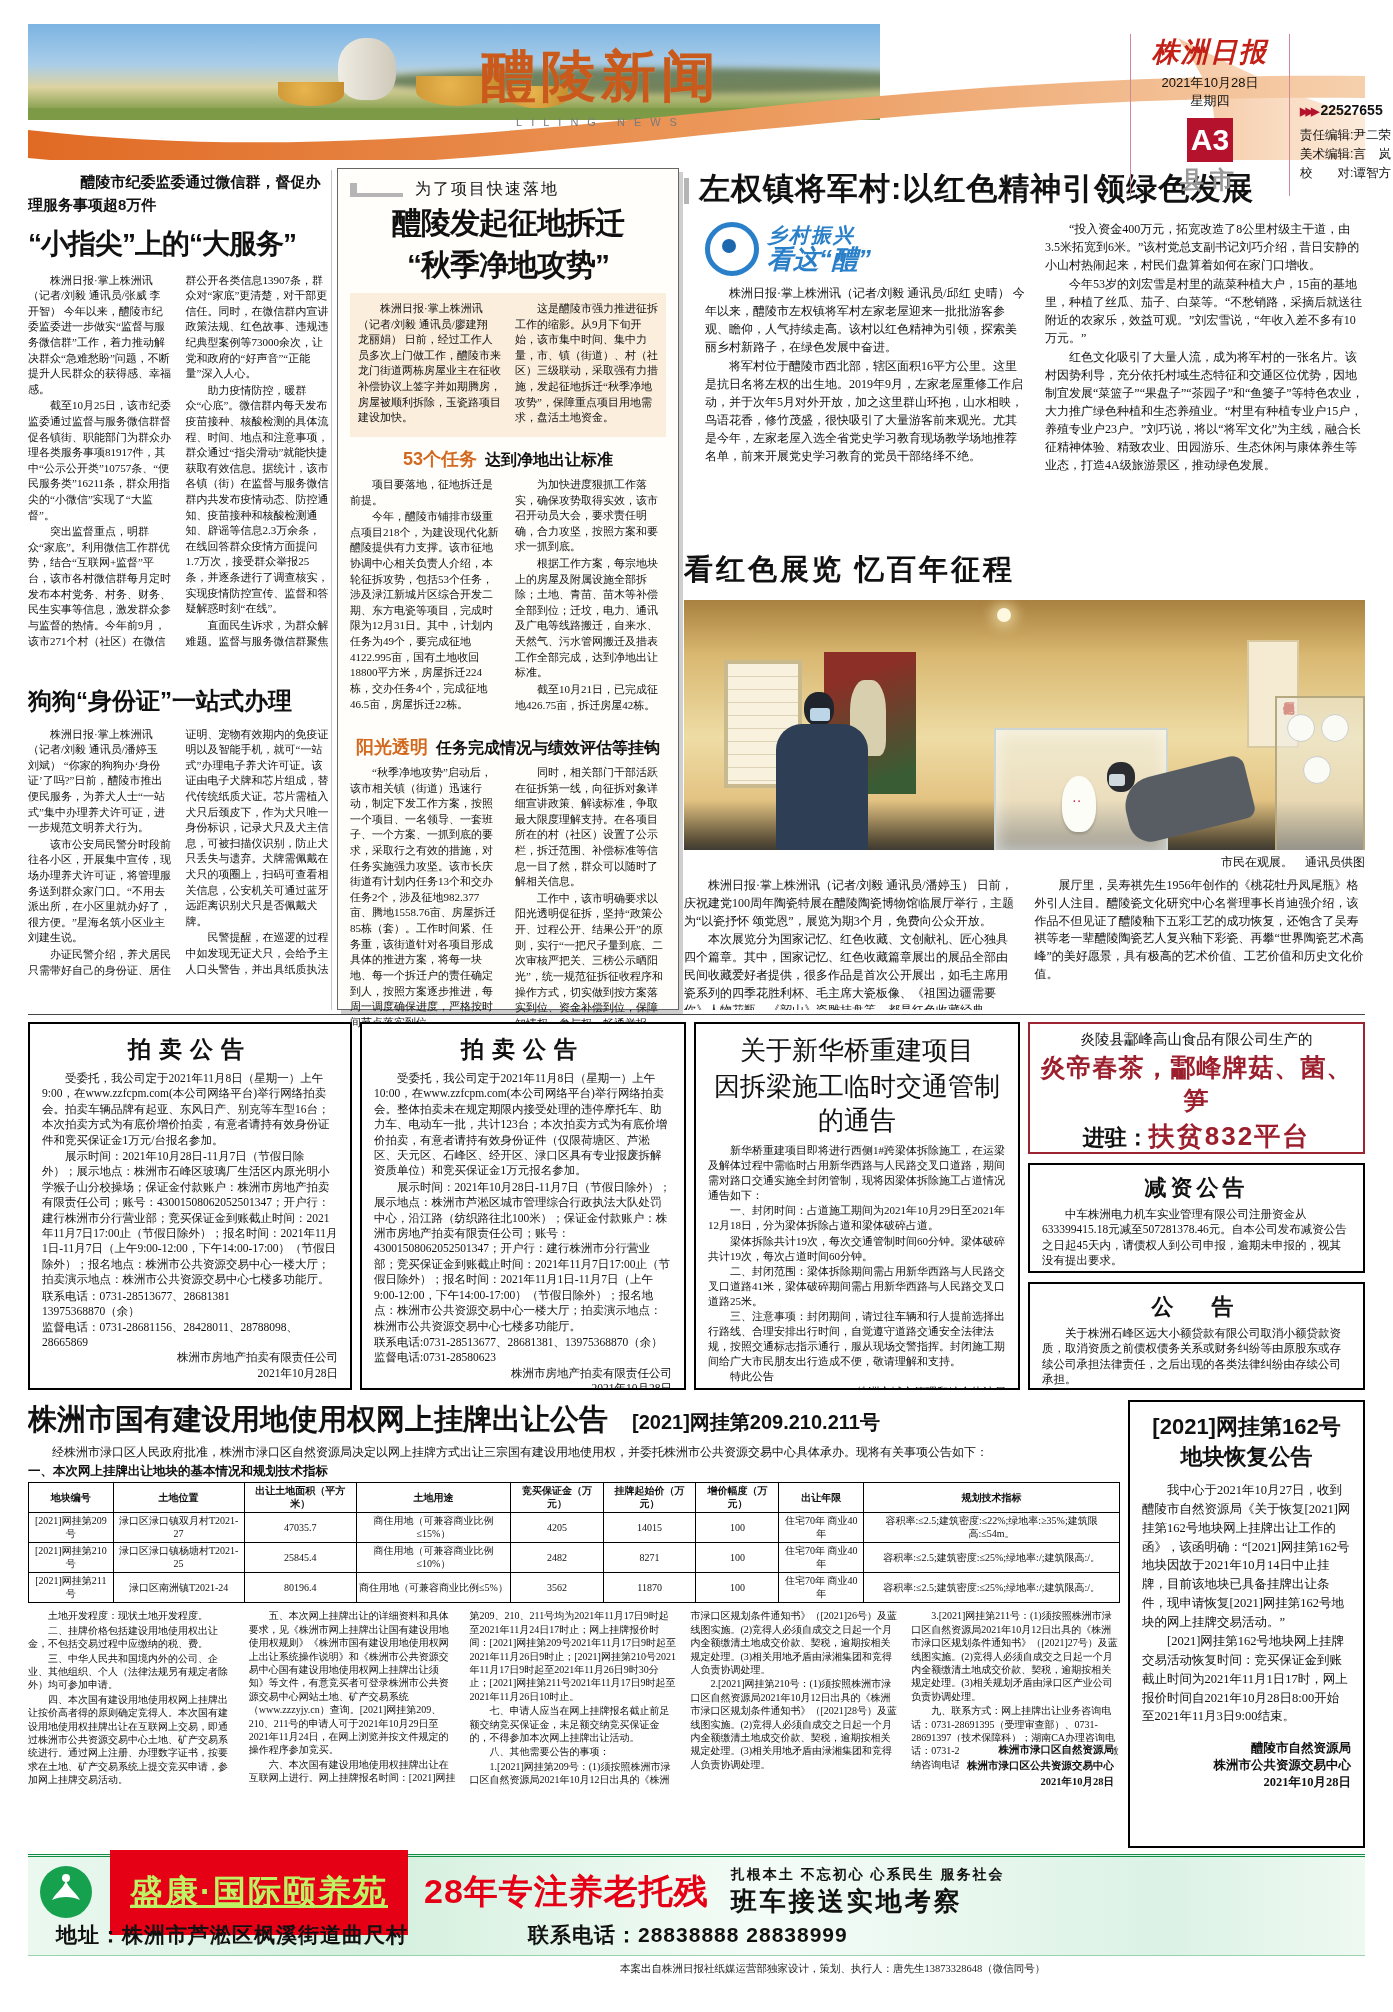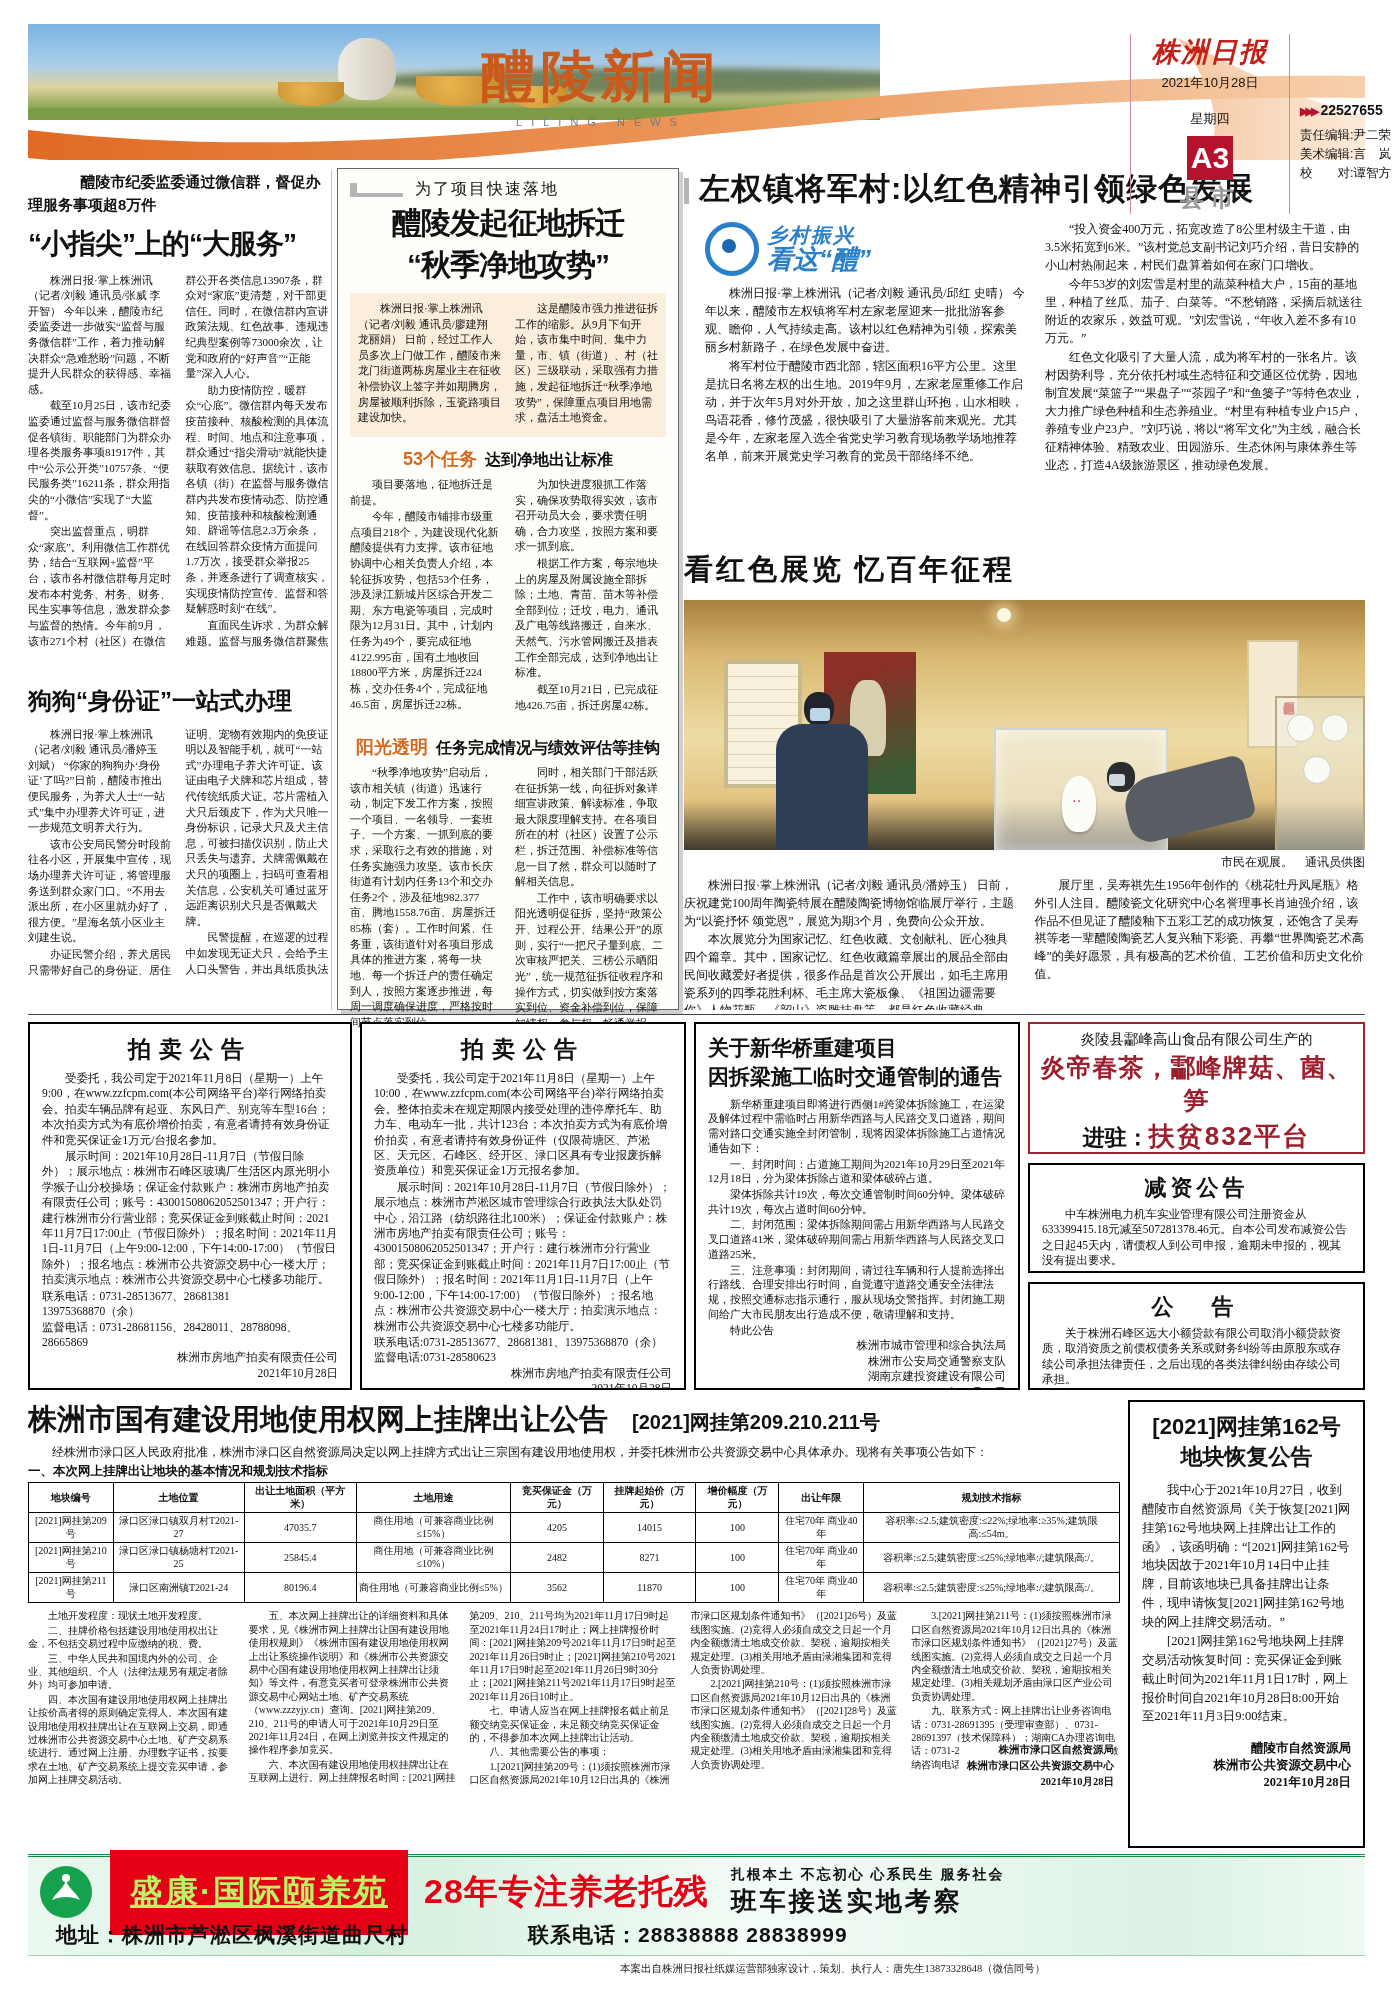--- a/index.html
+++ b/index.html
@@ -17,21 +17,21 @@
   .grass{position:absolute;left:0;bottom:0;width:100%;height:12px;background:#7d9a47;}
   .swooshsvg{position:absolute;left:0;top:0;}
   .masthead{position:absolute;left:408px;top:22px;width:330px;text-align:center;z-index:4;}
   .masthead .cn{font-size:55px;font-weight:bold;color:#c95a1b;letter-spacing:5px;
      text-shadow:1px 1px 0 #e8956238;}
   .masthead .en{font-size:11px;letter-spacing:9px;color:#7a7a7a;margin-top:2px;}
   .paper-block{position:absolute;left:1102px;top:16px;width:146px;text-align:center;z-index:4;
      border-left:1px solid #d0889a;border-right:1px solid #d0889a;padding:0 6px;}
   .paper-name{font-size:27px;font-weight:bold;font-style:italic;color:#c32017;letter-spacing:2px;}
   .paper-date{font-size:13px;margin-top:4px;}
-  .paper-week{font-size:13px;margin-top:18px;}
+  .paper-week{font-size:13px;}
   .pageno{width:46px;height:44px;background:#b5122e;color:#fff;font-size:30px;font-weight:bold;
      line-height:44px;margin:8px auto 2px;}
   .section-label{font-size:24px;font-weight:bold;color:#9a9a9a;letter-spacing:6px;}
   .editor-block{position:absolute;left:1272px;top:82px;width:120px;z-index:4;font-size:12.5px;line-height:1.55;}
   .hotline{font-size:14px;font-weight:bold;margin-bottom:4px;}
   .tri{color:#b5122e;font-size:11px;letter-spacing:-3px;margin-right:4px;}
   
   .vrule{width:1px;background:#c4c4c4;}
   .hrule{height:1px;background:#444;}
   
@@ -95,21 +95,21 @@
   .man2 .mask{position:absolute;left:2px;top:46px;width:16px;height:12px;background:#cfd9de;border-radius:3px;}
   .caption{font-size:12px;text-align:right;margin-top:4px;}
   .expobody{margin-top:6px;height:168px;overflow:hidden;column-count:2;column-gap:20px;font-size:12px;line-height:1.48;}
   
   .nbox{border:2px solid #000;box-sizing:border-box;padding:8px 12px;overflow:hidden;background:#fff;}
   .ntitle{font-size:23px;font-weight:bold;text-align:center;letter-spacing:8px;margin:2px 0 6px;}
   .nbody{font-size:11.5px;line-height:1.34;}
   .auction1{left:28px;top:1022px;width:324px;height:368px;}
   .auction2{left:360px;top:1022px;width:326px;height:368px;}
   .bridge{left:694px;top:1022px;width:326px;height:368px;}
-  .btitle{font-size:21px;font-weight:bold;line-height:1.3;margin:2px 0 6px;}
+  .btitle{font-size:26px;font-weight:normal;text-align:center;line-height:1.3;margin:2px 0 6px;}
   .stack{left:1028px;top:1022px;width:337px;height:368px;}
   .tea{border:2.5px solid #9c2433;box-sizing:border-box;padding:6px 8px;height:132px;text-align:center;overflow:hidden;}
   .tea .l1{font-size:14.5px;}
   .tea .l2{font-size:25px;font-weight:bold;color:#9c1f2d;letter-spacing:1px;margin-top:2px;}
   .tea .l3{margin-top:2px;}
   .tea .l3 .a{font-size:22px;font-weight:bold;color:#111;text-align:right;}
   .tea .l3 .b{font-size:26px;font-weight:bold;color:#9c1f2d;letter-spacing:2px;}
   .capital{margin-top:9px;height:110px;}
   .capital .ntitle{letter-spacing:4px;font-size:22px;margin:0 0 4px;}
   .ggbox{margin-top:9px;height:108px;}

